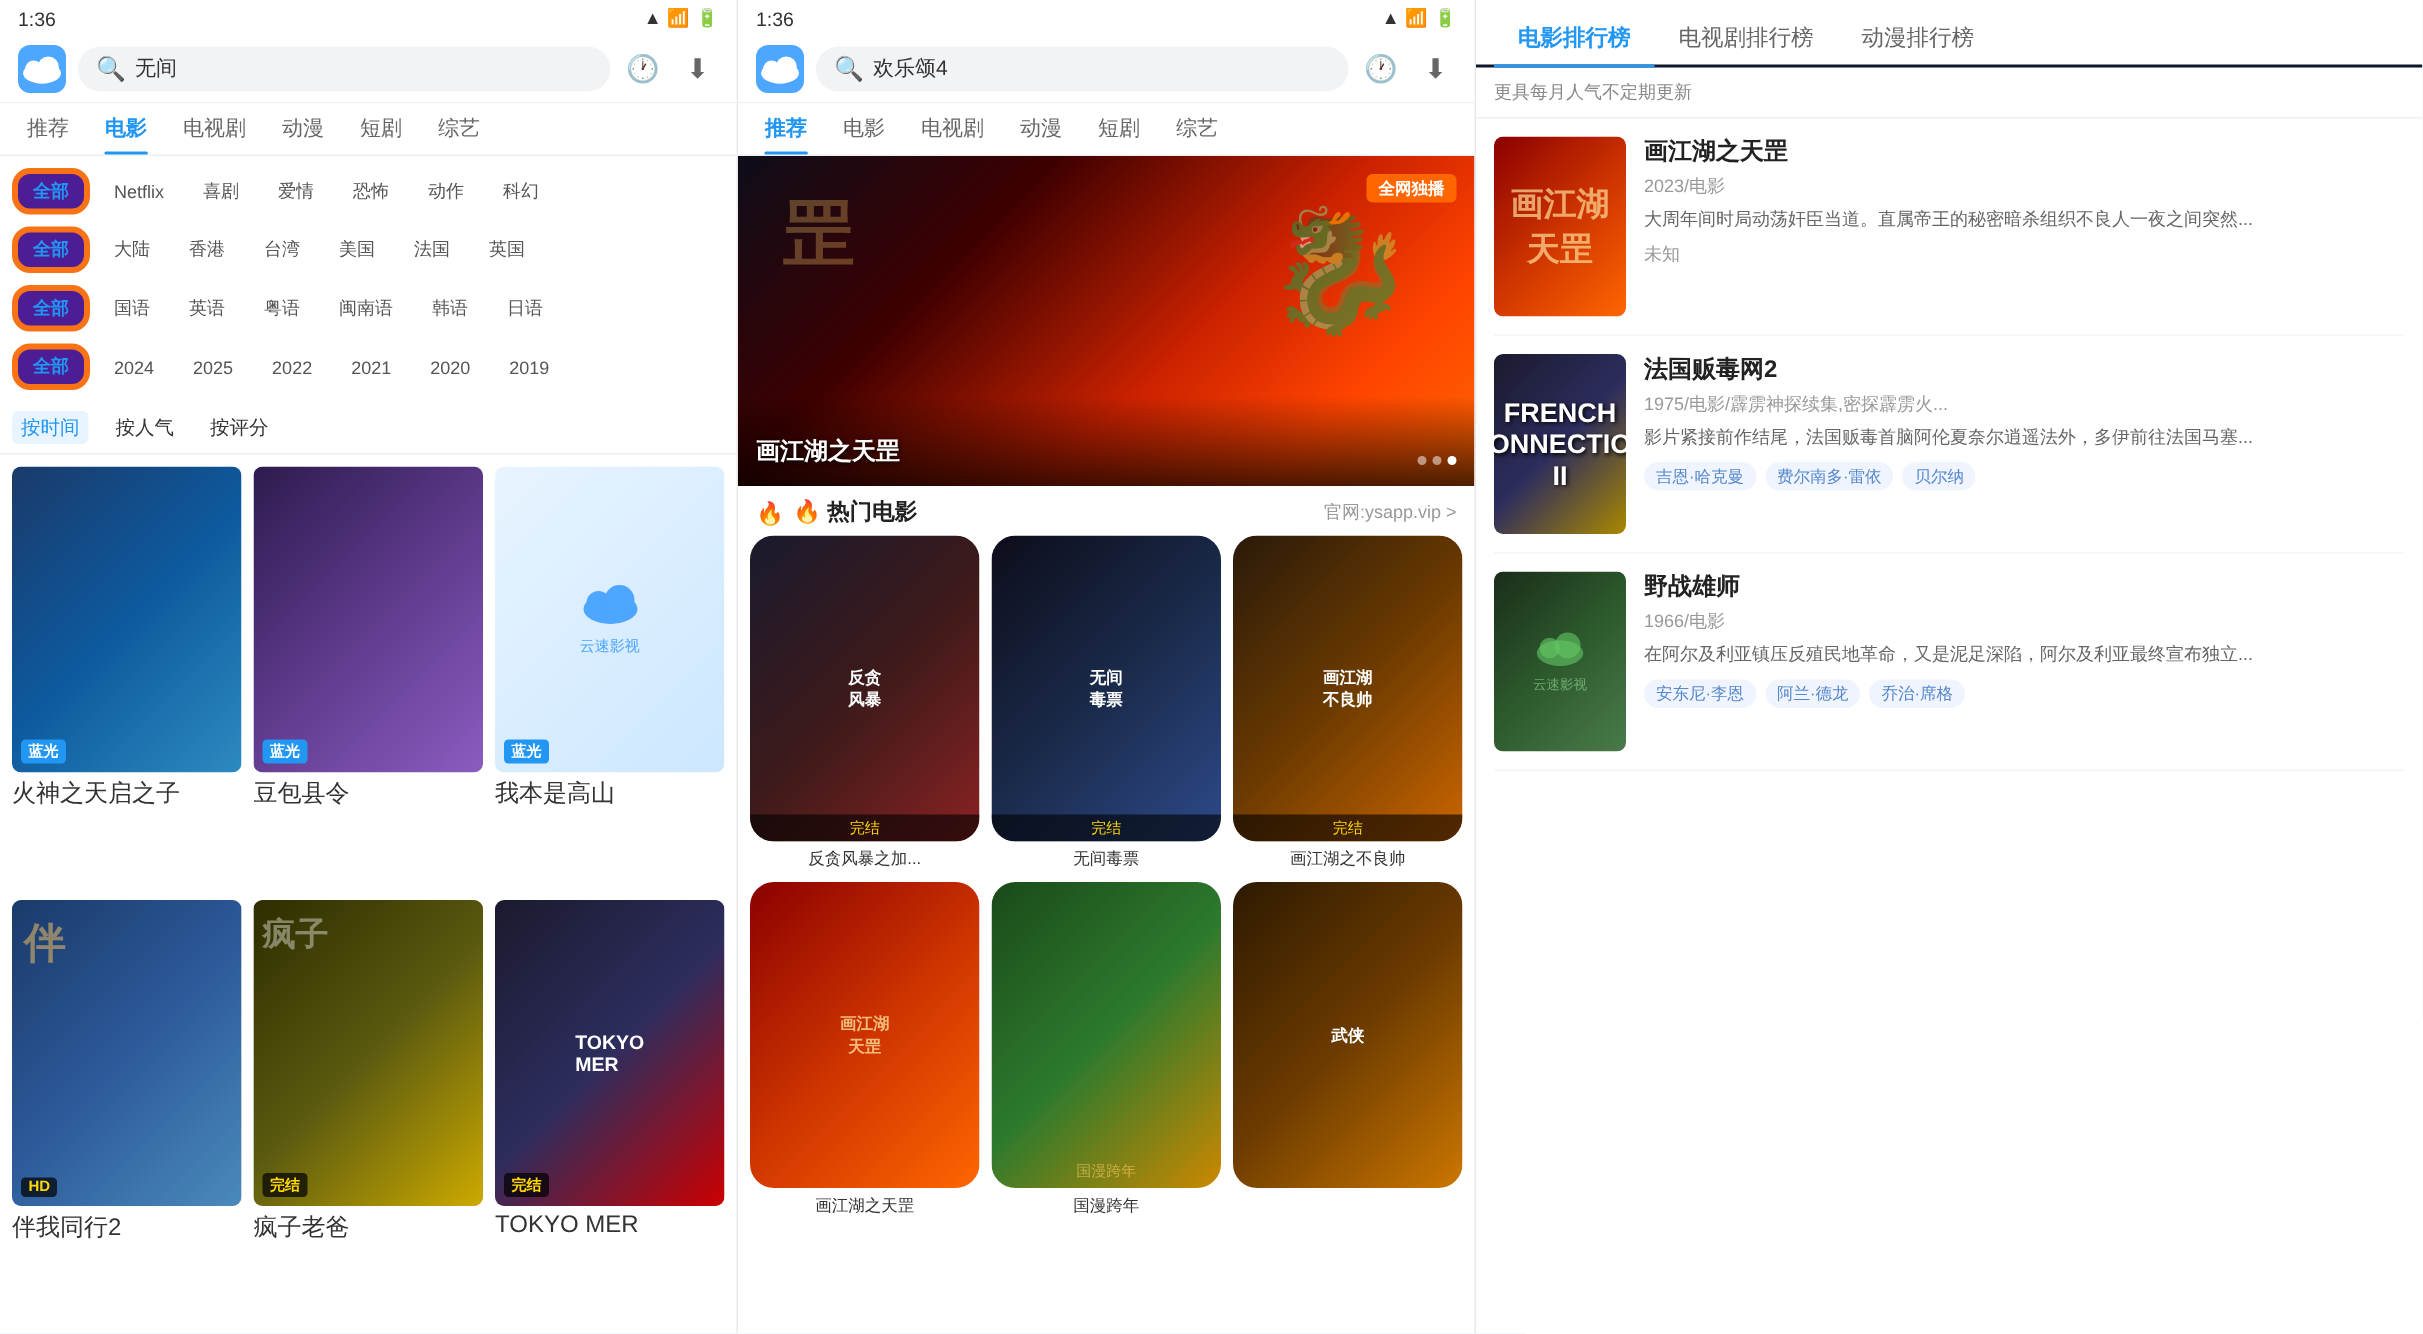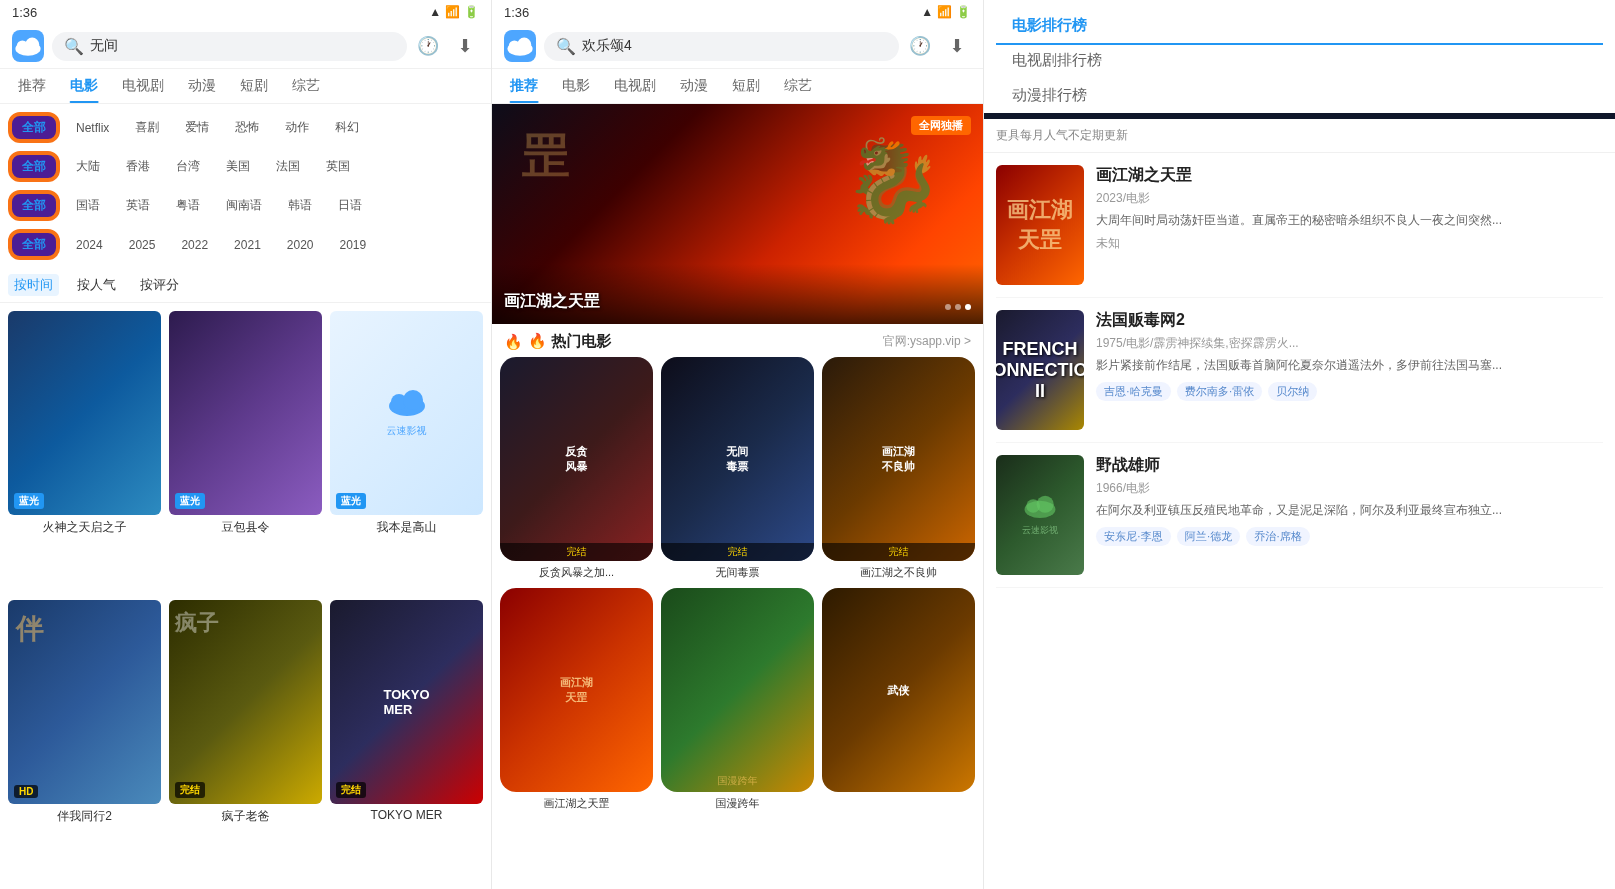--- a/index.html
+++ b/index.html
@@ -230,23 +230,23 @@
       bottom: 6px;
       left: 6px;
       background: #2196f3;
       color: white;
       font-size: 10px;
       padding: 1px 5px;
       border-radius: 3px;
       font-weight: 700;
     }
     .movie-title {
-      font-size: 12px;
+      font-size: 16px;
       color: #333;
-      text-align: center;
+      text-align: left;
       overflow: hidden;
       text-overflow: ellipsis;
       white-space: nowrap;
     }
 
     
     .poster-logo-placeholder {
       width: 100%;
       height: 100%;
       background: linear-gradient(135deg, #e8f4ff, #cce7ff);
@@ -362,22 +362,21 @@
       overflow: hidden;
       text-overflow: ellipsis;
       white-space: nowrap;
     }
 
     
     .ranking-tabs {
       display: flex;
       padding: 8px 12px 0;
       gap: 0;
-      border-bottom: 6px solid #0f172a;
-      flex-direction: column;
+      border-bottom: 2px solid #0f172a;
     }
     .ranking-tab {
       padding: 8px 16px;
       font-size: 15px;
       color: #666;
       cursor: pointer;
       position: relative;
     }
     .ranking-tab.active {
       color: #2196f3;

